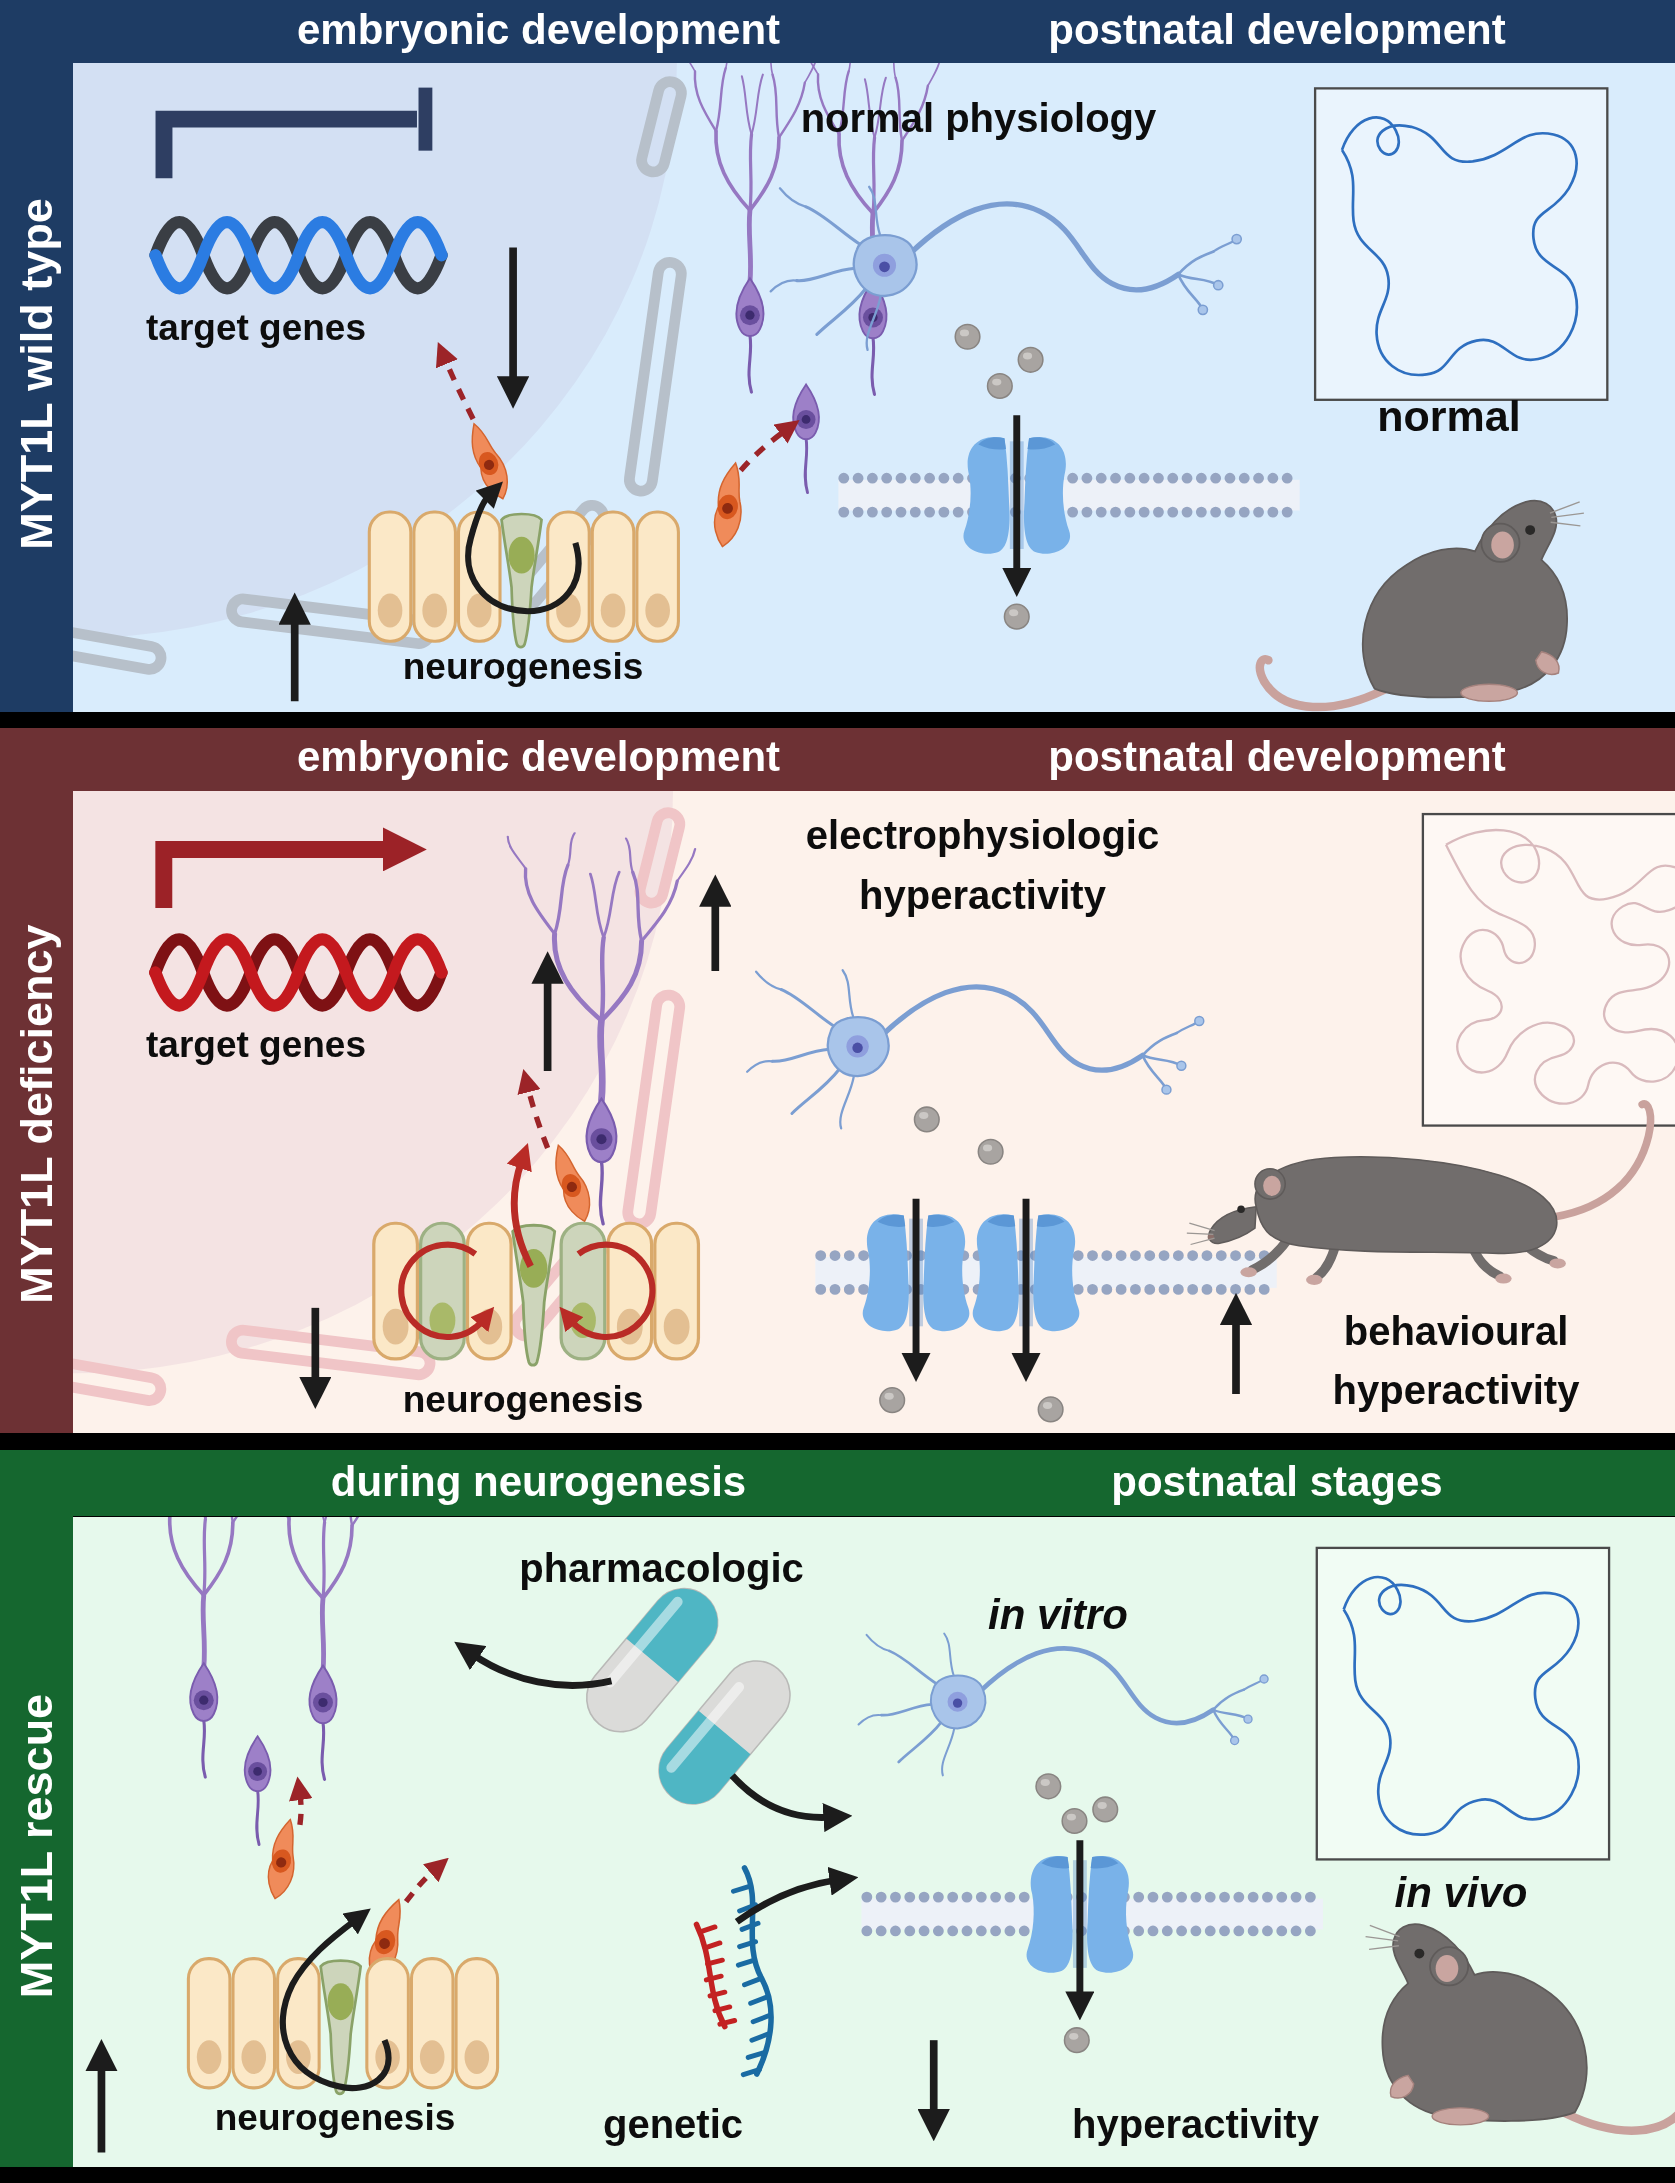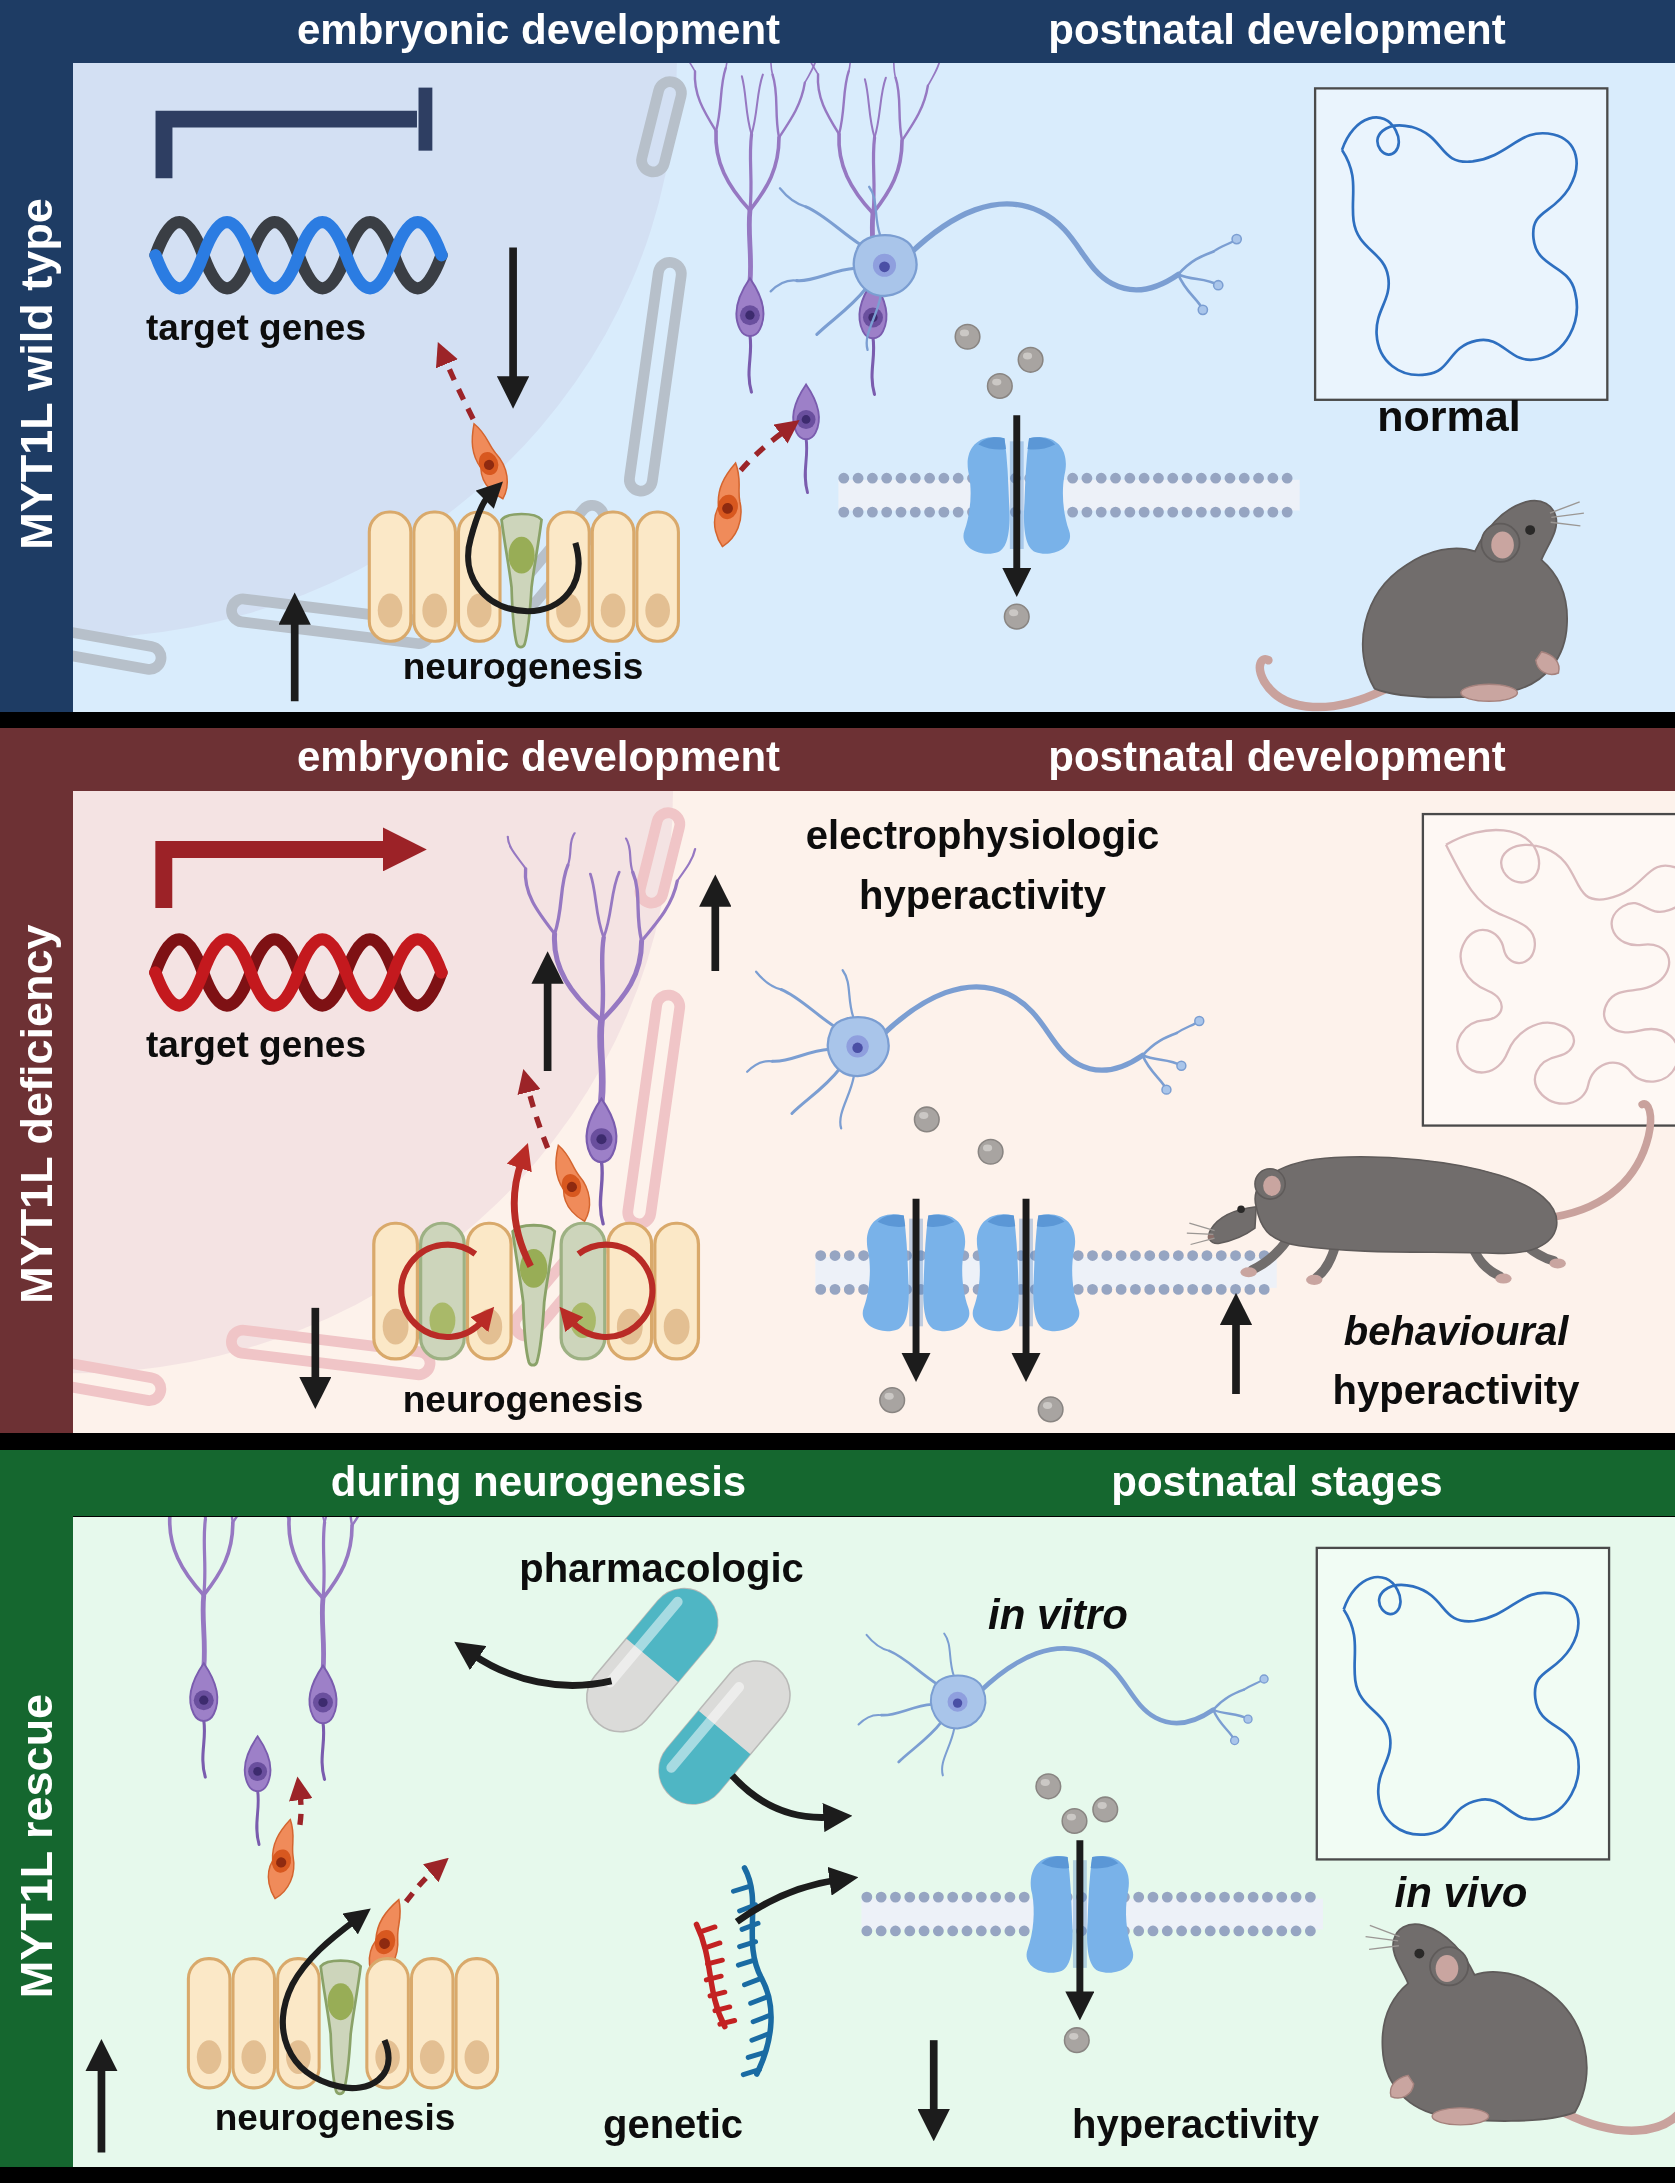--- a/index.html
+++ b/index.html
@@ -265,20 +265,21 @@
     <use href="#vdot" transform="translate(1322,802)"></use>
 
     <use href="#trackA" x="1710" y="115" style="color:#2e6fc0"></use>
     <use href="#mouseSit" transform="translate(1905,798) scale(0.92)"></use>
   </svg>
 
   <div class="hdr" style="left:200px;top:7.7px;width:677px;">embryonic development</div>
   <div class="hdr" style="left:954px;top:7.7px;width:646px;">postnatal development</div>
   <div class="side-label" style="left:37px;top:374px;">MYT1L wild type</div>
   <div class="lbl" style="left:81px;top:309px;width:350px;font-size:37px;">target genes</div>
+  <div class="lbl" style="left:723px;top:97px;width:511px;font-size:40px;">normal physiology</div>
   <div class="lbl" style="left:346px;top:648px;width:354px;font-size:37px;">neurogenesis</div>
   <div class="lbl" style="left:1280px;top:394px;width:338px;font-size:43px;">normal</div>
 
   <div class="sep" style="left:0;top:712px;width:1676px;height:15.4px;background:#000;"></div>
 
   <div class="content" style="left:73px;top:791px;width:1603px;height:643px;background:#fdf2eb;"></div>
   <div class="band" style="left:0;top:728px;width:1676px;height:63px;background:#6d3134;"></div>
   <div class="sidebar" style="left:0;top:728px;width:73px;height:706px;background:#6d3134;"></div>
 
   <svg class="art" style="left:73px;top:791px;" width="1603" height="643" viewBox="95 1028 2084 836">
@@ -342,21 +343,21 @@
     <line x1="1607" y1="1812" x2="1607" y2="1712" stroke="#1c1c1c" stroke-width="10" marker-end="url(#mB)"></line>
   </svg>
 
   <div class="hdr" style="left:200px;top:735px;width:677px;">embryonic development</div>
   <div class="hdr" style="left:954px;top:735px;width:646px;">postnatal development</div>
   <div class="side-label" style="left:37px;top:1114px;">MYT1L deficiency</div>
   <div class="lbl" style="left:81px;top:1026px;width:350px;font-size:37px;">target genes</div>
   <div class="lbl" style="left:727px;top:814px;width:511px;font-size:40px;">electrophysiologic</div>
   <div class="lbl" style="left:727px;top:874px;width:511px;font-size:40px;">hyperactivity</div>
   <div class="lbl" style="left:346px;top:1381px;width:354px;font-size:37px;">neurogenesis</div>
-  <div class="lbl" style="left:1254px;top:1310px;width:404px;font-size:40px;font-style:italic;">behavioural</div>
+  <div class="lbl" style="left:1254px;top:1310px;width:404px;font-size:40px;">behavioural</div>
   <div class="lbl" style="left:1254px;top:1369px;width:404px;font-size:40px;">hyperactivity</div>
 
   <div class="sep" style="left:0;top:1433px;width:1676px;height:17px;background:#000;"></div>
 
   <div class="content" style="left:73px;top:1517px;width:1603px;height:651px;background:#e6f9ec;"></div>
   <div class="band" style="left:0;top:1450px;width:1676px;height:66px;background:#15672f;"></div>
   <div class="sidebar" style="left:0;top:1450px;width:73px;height:717px;background:#15672f;"></div>
 
   <svg class="art" style="left:73px;top:1517px;" width="1603" height="651" viewBox="95 1972 2084 846">
 

